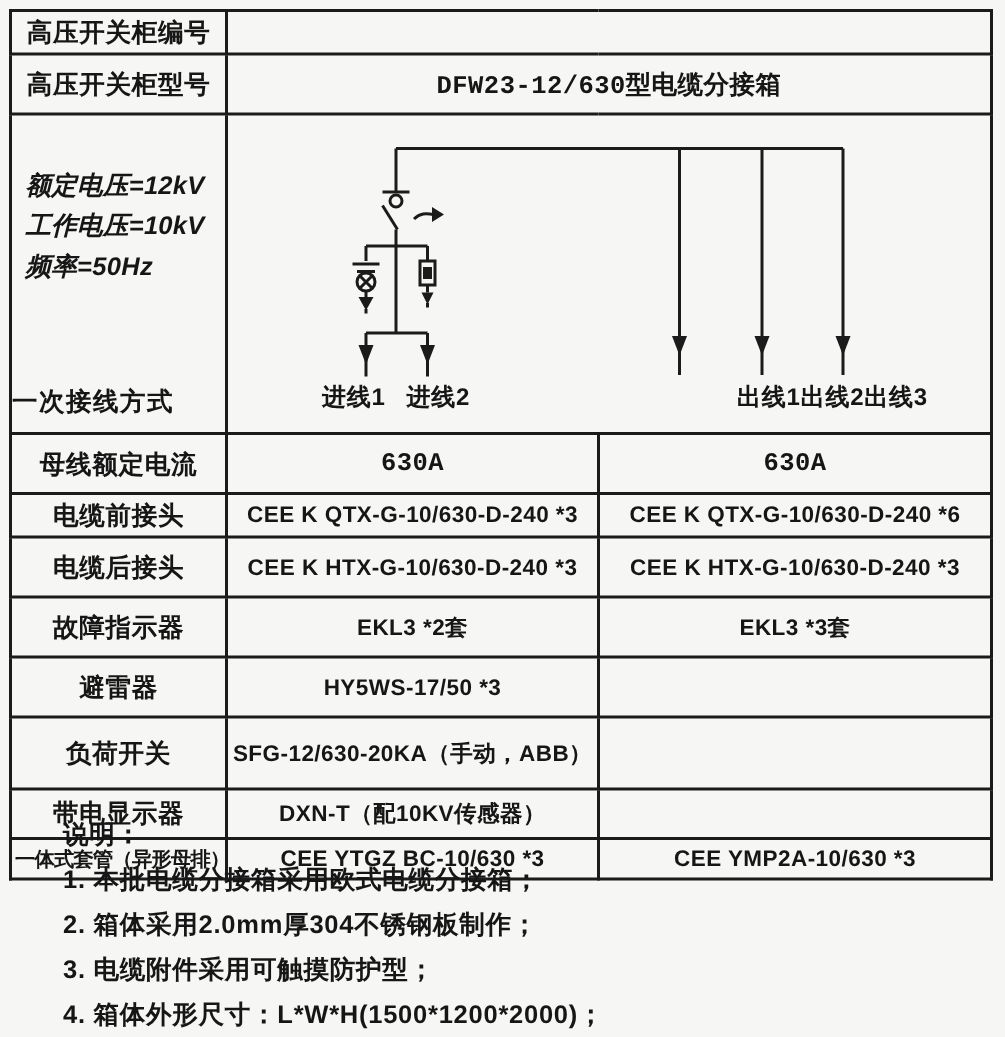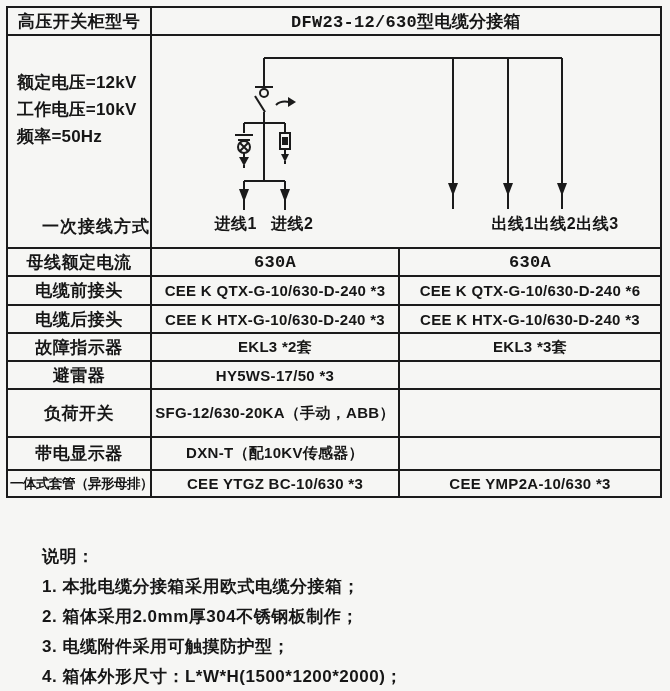--- a/index.html
+++ b/index.html
@@ -22,33 +22,34 @@
     border:2px solid #1b1b1b;
     padding:0 2px;
     text-align:center;vertical-align:middle;
     font-weight:700;
     overflow:hidden;white-space:nowrap;
   }
   td.lbl{font-size:17px;letter-spacing:0.5px;}
   td.lbl.tight{font-size:13.5px;letter-spacing:-0.5px;}
   td.val{font-size:15px;letter-spacing:0.3px;}
   td.val.big{font-size:17px;font-family:Liberation Mono, monospace;}
-  tr.h29{height:29px;} tr.h28{height:28px;} tr.h32{height:48px;} tr.h33{height:33px;} tr.h27{height:27px;}
+  tr.h29{height:29px;} tr.h28{height:40px;} tr.h32{height:48px;} tr.h33{height:33px;} tr.h27{height:27px;}
   tr.hdiag{height:213px;}
 
   
   td.diag-lbl{position:relative;padding:0;}
   .params{
     position:absolute;top:33px;left:9px;
     text-align:left;font-size:17px;font-weight:700;line-height:27px;
     letter-spacing:0.2px;
+    font-style:italic;
   }
   .wiring-label{
     position:absolute;bottom:9px;left:0;width:100%;
-    text-align:right;font-size:17px;font-weight:700;letter-spacing:1px;
+    text-align:left;font-size:17px;font-weight:700;letter-spacing:1px;
   }
 
   
   td.diag-cell{position:relative;padding:0;}
   .diag-wrap{position:absolute;inset:0;}
   .diag-svg{position:absolute;left:0;top:0;}
   .dg-labels{
     position:absolute;top:178px;
     display:flex;justify-content:center;
     font-size:16px;font-weight:700;letter-spacing:0.5px;white-space:nowrap;
@@ -70,20 +71,24 @@
 <div class="canvas">
 
   <table class="spec">
     <colgroup>
         <col style="width:144px">
         <col style="width:248px">
         <col style="width:262px">
       </colgroup>
 
     <tbody>
+        <tr class="h29">
+      <td class="lbl">高压开关柜编号</td>
+      <td class="val big" colspan="2"></td>
+    </tr>
 
     <tr class="h28">
       <td class="lbl">高压开关柜型号</td>
       <td class="val big" colspan="2">DFW23-12/630型电缆分接箱</td>
     </tr>
 
     <tr class="hdiag">
       <td class="diag-lbl">
         <div class="params">
           <div>额定电压=12kV</div>

